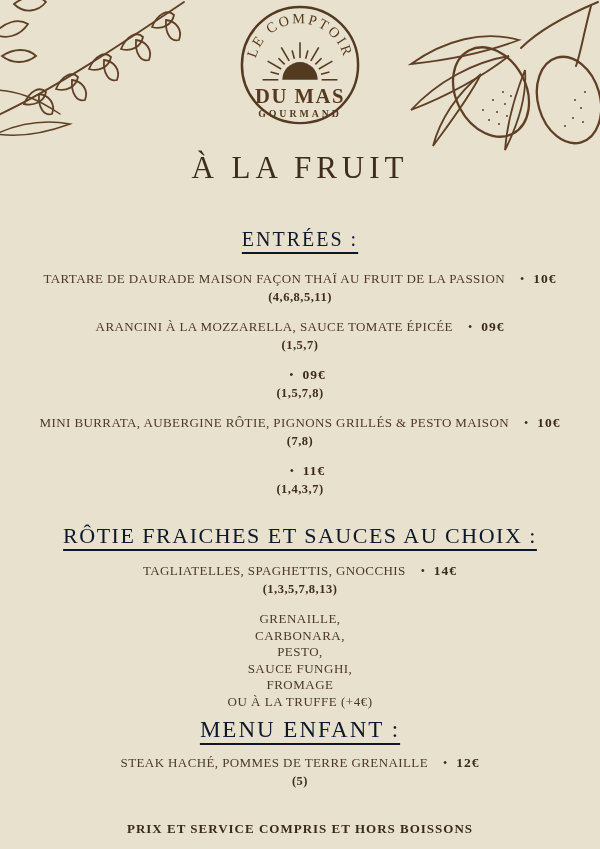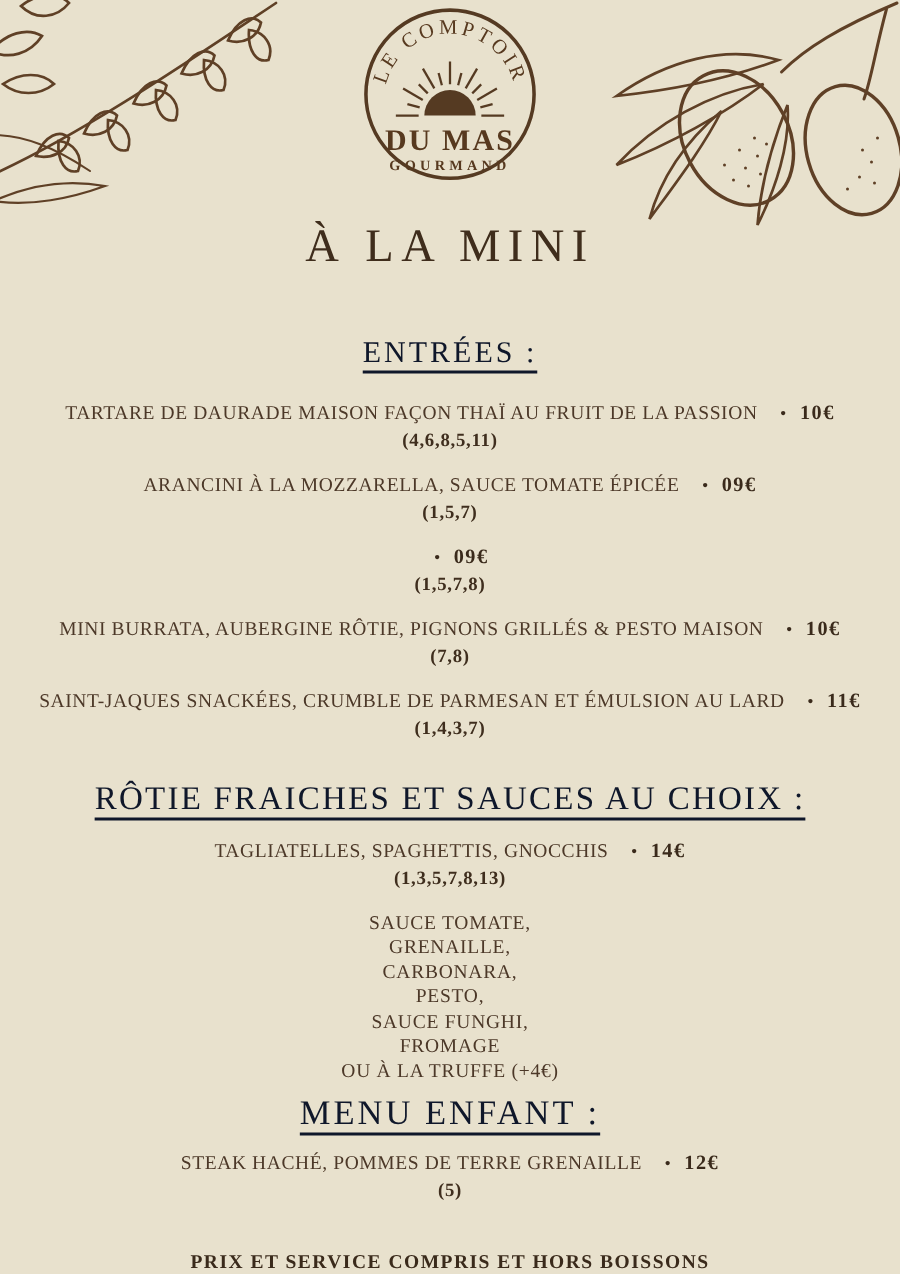--- a/index.html
+++ b/index.html
@@ -122,21 +122,21 @@
       <line x1="76" y1="59.9" x2="84" y2="46.1"></line>
       <line x1="80.6" y1="63.4" x2="86.9" y2="57.1"></line>
       <line x1="84.1" y1="68" x2="97.9" y2="60"></line>
       <line x1="86.3" y1="73.3" x2="94.9" y2="71"></line>
       <line x1="87" y1="79" x2="103" y2="79"></line>
     </g>
     <text x="65" y="103" text-anchor="middle" font-size="21" letter-spacing="1.5" font-weight="600">DU MAS</text>
     <text x="65" y="117" text-anchor="middle" font-size="10" letter-spacing="3" font-weight="600">GOURMAND</text>
   </svg>
 
-  <h1 class="title">À LA MINI</h1>
+  <h1 class="title">À LA FRUIT</h1>
 
   <h2 class="section-heading h-entrees">ENTRÉES :</h2>
 
   <div class="menu-item">
     <div class="item-line">
       <span class="item-name">TARTARE DE DAURADE MAISON FAÇON THAÏ AU FRUIT DE LA PASSION</span>
       <span class="bullet">•</span>
       <span class="price">10€</span>
     </div>
     <div class="allergens">(4,6,8,5,11)</div>
@@ -163,40 +163,38 @@
     <div class="item-line">
       <span class="item-name">MINI BURRATA, AUBERGINE RÔTIE, PIGNONS GRILLÉS &amp; PESTO MAISON</span>
       <span class="bullet">•</span>
       <span class="price">10€</span>
     </div>
     <div class="allergens">(7,8)</div>
   </div>
 
   <div class="menu-item">
     <div class="item-line">
-      <span class="item-name">SAINT-JAQUES SNACKÉES, CRUMBLE DE PARMESAN ET ÉMULSION AU LARD</span>
       <span class="bullet">•</span>
       <span class="price">11€</span>
     </div>
     <div class="allergens">(1,4,3,7)</div>
   </div>
 
   <h2 class="section-heading h-pates">RÔTIE FRAICHES ET SAUCES AU CHOIX :</h2>
 
   <div class="menu-item">
     <div class="item-line">
       <span class="item-name">TAGLIATELLES, SPAGHETTIS, GNOCCHIS</span>
       <span class="bullet">•</span>
       <span class="price">14€</span>
     </div>
     <div class="allergens">(1,3,5,7,8,13)</div>
   </div>
 
   <div class="options">
-    <div>SAUCE TOMATE,</div>
     <div>GRENAILLE,</div>
     <div>CARBONARA,</div>
     <div>PESTO,</div>
     <div>SAUCE FUNGHI,</div>
     <div>FROMAGE</div>
     <div>OU À LA TRUFFE (+4€)</div>
   </div>
 
   <h2 class="section-heading h-enfant">MENU ENFANT :</h2>
 

